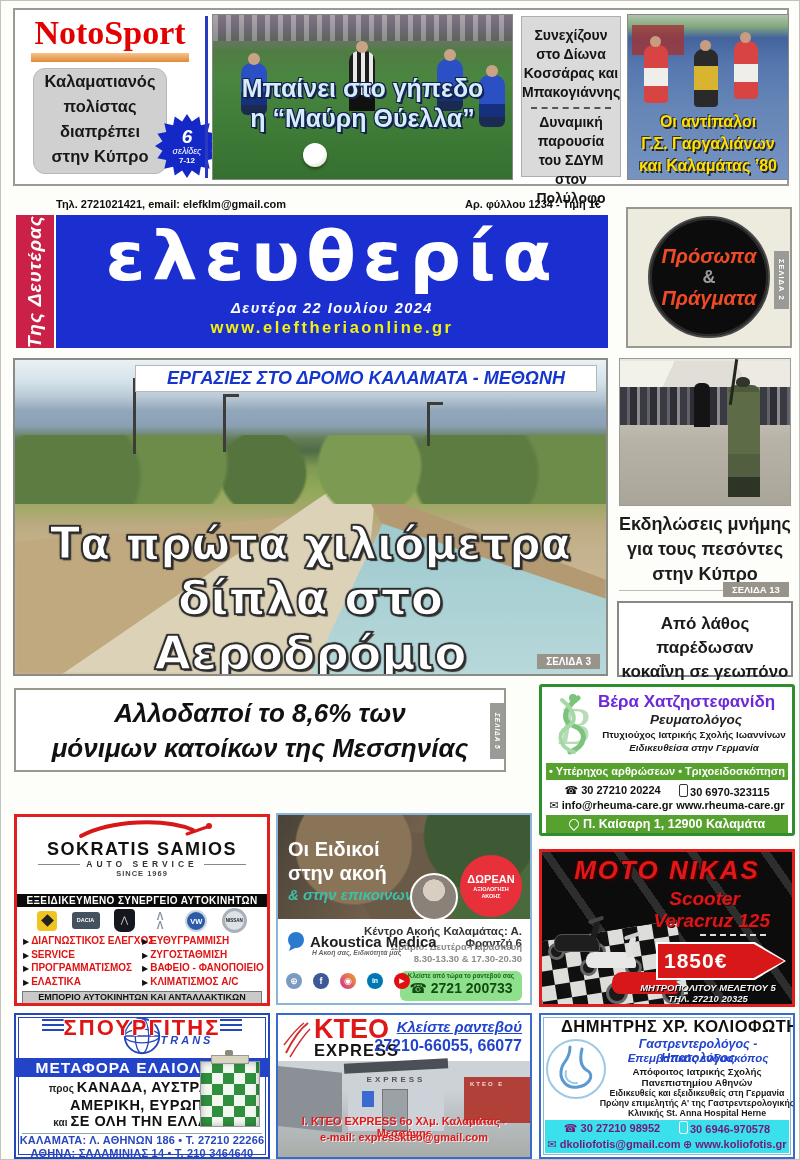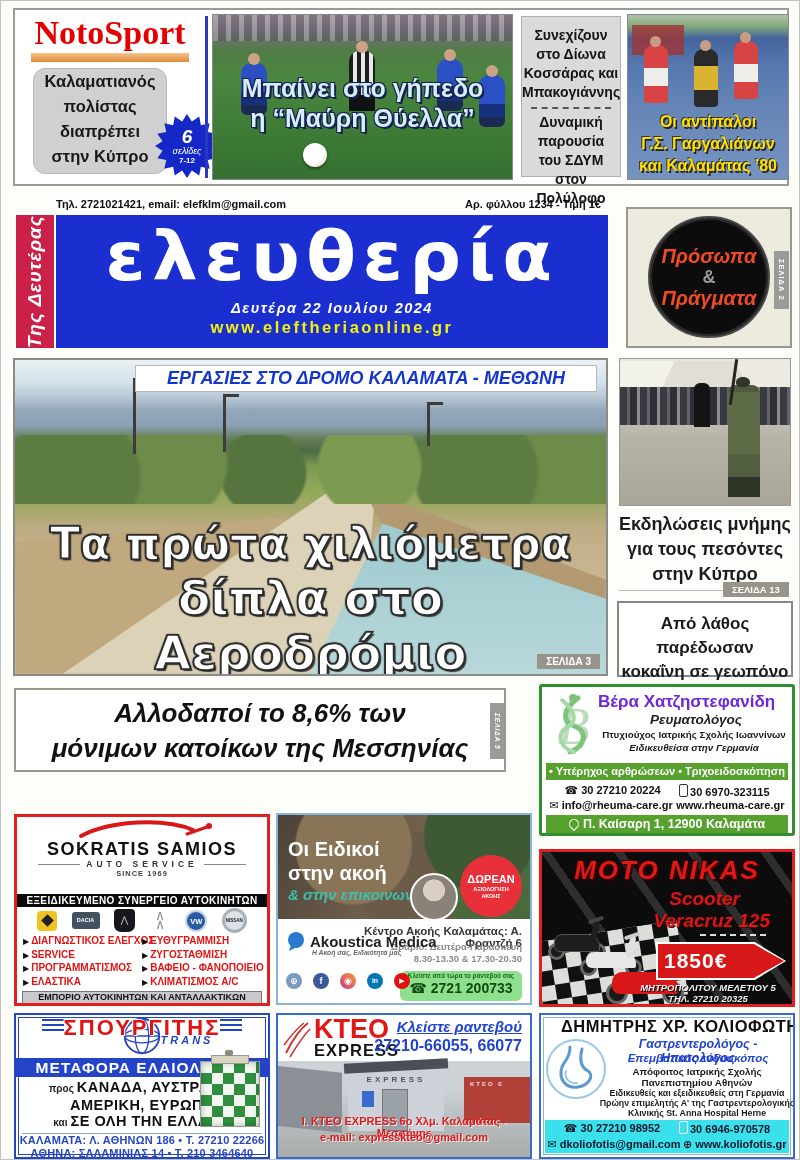--- a/index.html
+++ b/index.html
@@ -242,21 +242,21 @@
 
   
   .kolio{left:538px;top:1012px;width:256px;height:146px;border:2px solid #3a6ad0;box-shadow:inset 0 0 0 2px #fff,inset 0 0 0 3px #8ab4d8;
     box-sizing:border-box;background:#fff;overflow:hidden;}
   .ko-name{position:absolute;left:0;top:2px;width:100%;text-align:left;font-size:16.5px;font-weight:bold;color:#101010;letter-spacing:.5px;padding-left:20px;}
   .ko-logo{position:absolute;left:5px;top:24px;width:60px;height:60px;border-radius:50%;border:2px solid #9cc8e8;box-sizing:border-box;}
   .ko-spec1{position:absolute;left:62px;top:22px;width:190px;text-align:center;font-size:12.5px;font-weight:bold;font-style:italic;color:#2244cc;}
   .ko-spec2{position:absolute;left:62px;top:37px;width:190px;text-align:center;font-size:11.5px;font-weight:bold;font-style:italic;color:#2244cc;}
   .ko-line{position:absolute;left:58px;width:196px;text-align:center;font-weight:bold;color:#1a1a1a;}
   .ko-addr{position:absolute;left:0;top:103px;width:100%;text-align:center;font-size:13.5px;font-weight:bold;color:#111;}
-  .ko-cyan{position:absolute;left:4px;right:4px;bottom:4px;height:33px;background:#3ae0ec;color:#0f172a;font-weight:bold;
+  .ko-cyan{position:absolute;left:4px;right:4px;bottom:4px;height:33px;background:#3ae0ec;color:#701a75;font-weight:bold;
            display:flex;flex-direction:column;justify-content:center;}
   .ko-cyan .r{display:flex;justify-content:space-evenly;font-size:11px;line-height:15px;}
   .ko-cyan .mob-ic{border-color:#fff;}
 </style>
 </head>
 <body>
 
 <div id="page">
 
   <div class="abs" id="topframe">

